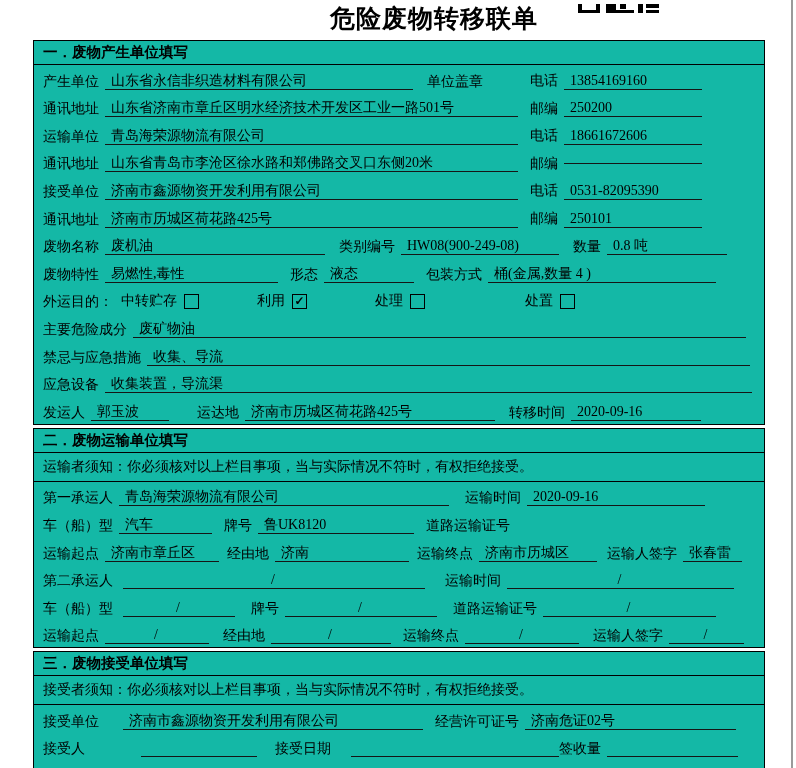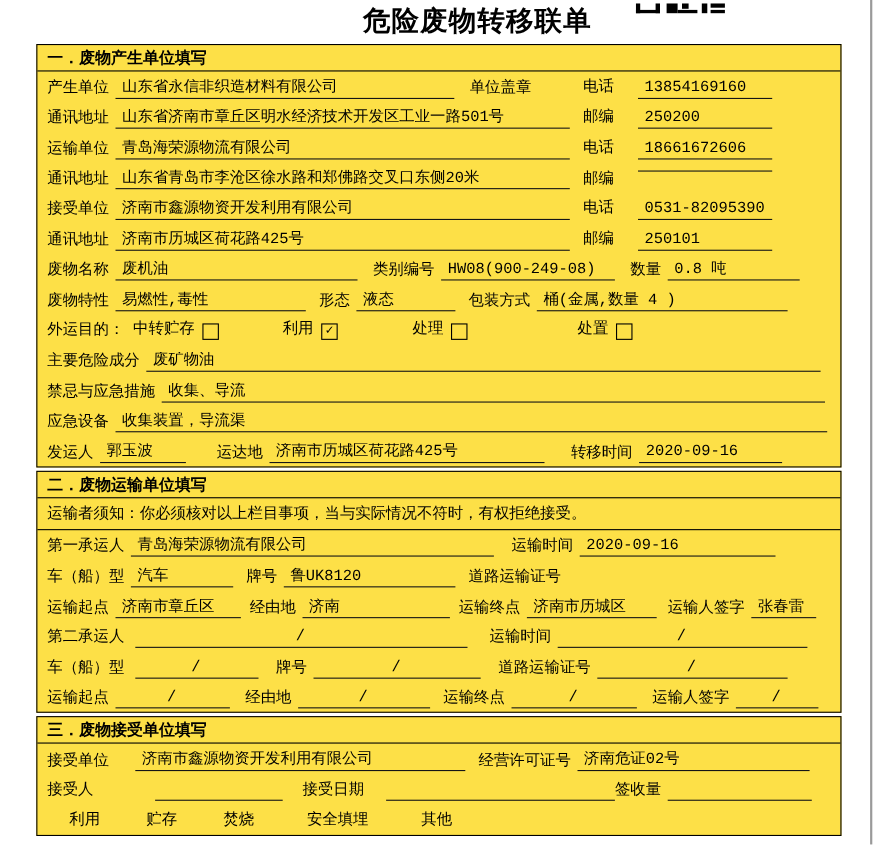--- a/index.html
+++ b/index.html
@@ -9,29 +9,29 @@
     overflow:hidden;
   }
   .scan-edge { position:absolute; right:3px; top:0; width:2px; height:768px; background:#9a9a9a; }
   
   .topbar { position:relative; height:40px; }
   .serial { position:absolute; left:38px; top:11px; font-size:15px; white-space:nowrap; }
   .doc-title { position:absolute; left:330px; top:2px; font-size:25px; font-weight:bold; letter-spacing:1px; white-space:nowrap; }
   .qr-frag { position:absolute; left:578px; top:0; }
   
   .form { margin:0 31px 0 33px; }
-  .sec { border:1.6px solid #000; margin-bottom:3px; background:#fde047;font-family:Liberation Mono, monospace; }
+  .sec { border:1.6px solid #000; margin-bottom:3px; background:#14b8a6; }
   .sec-title { font-size:14.5px; font-weight:bold; padding:2px 9px 2px 9px; height:19px; border-bottom:1.4px solid #000; }
   .note { font-size:14px; padding:5px 9px 4px 9px; height:19px; border-bottom:1.2px solid #000; white-space:nowrap; }
   .row { display:flex; align-items:flex-end; height:24.6px; padding:0 8px 3px 9px; font-size:14px; line-height:17px; }
   .lab { white-space:nowrap; flex:0 0 auto; }
   .u { border-bottom:1px solid #151515; white-space:nowrap; overflow:hidden; padding:0 2px 0 6px; margin-left:6px; min-width:20px; flex:0 0 auto; }
   .fill { flex:1 1 auto; }
   .ctr { text-align:center; padding-left:0; }
-  .rg { margin-left:auto; display:flex; align-items:flex-start; flex:0 0 226px; width:226px;gap:16px; }
+  .rg { margin-left:auto; display:flex; align-items:center; flex:0 0 226px; width:226px; }
   .rg .lab { flex:0 0 auto; }
   .rg .u { flex:1 1 auto; margin-right:54px; }
   
   .cbitem { display:flex; align-items:flex-end; flex:0 0 auto; margin-bottom:1px; }
   .cblab { white-space:nowrap; }
   .cb { display:inline-block; width:13px; height:13px; border:1.5px solid #000; margin-left:7px;
         font-size:12px; line-height:13px; text-align:center; font-weight:bold; overflow:hidden; }
 </style>
 </head>
 <body>
@@ -167,21 +167,21 @@
       <div class="row">
         <span class="lab">应急设备</span>
         <span class="u fill" style="margin-right:4px">收集装置，导流渠</span>
       </div>
 
       <div class="row">
         <span class="lab">发运人</span>
         <span class="u" style="width:70px">郭玉波</span>
         <span class="lab" style="margin-left:28px">运达地</span>
         <span class="u" style="width:242px">济南市历城区荷花路425号</span>
-        <span class="lab" style="margin-left:24px">转移时间</span>
+        <span class="lab" style="margin-left:14px">转移时间</span>
         <span class="u" style="width:122px">2020-09-16</span>
       </div>
     </div>
 
     <div class="sec">
       <div class="sec-title">二．废物运输单位填写</div>
       <div class="note">运输者须知：你必须核对以上栏目事项，当与实际情况不符时，有权拒绝接受。</div>
 
       <div class="row">
         <span class="lab">第一承运人</span>
@@ -232,20 +232,21 @@
         <span class="u ctr" style="width:118px">/</span>
         <span class="lab" style="margin-left:12px">运输终点</span>
         <span class="u ctr" style="width:112px">/</span>
         <span class="lab" style="margin-left:14px">运输人签字</span>
         <span class="u fill ctr" style="margin-right:12px">/</span>
       </div>
     </div>
 
     <div class="sec">
       <div class="sec-title">三．废物接受单位填写</div>
+      <div class="note">接受者须知：你必须核对以上栏目事项，当与实际情况不符时，有权拒绝接受。</div>
 
       <div class="row">
         <span class="lab">接受单位</span>
         <span class="u" style="width:292px;margin-left:24px">济南市鑫源物资开发利用有限公司</span>
         <span class="lab" style="margin-left:12px">经营许可证号</span>
         <span class="u fill" style="margin-right:20px">济南危证02号</span>
       </div>
 
       <div class="row">
         <span class="lab">接受人</span>

